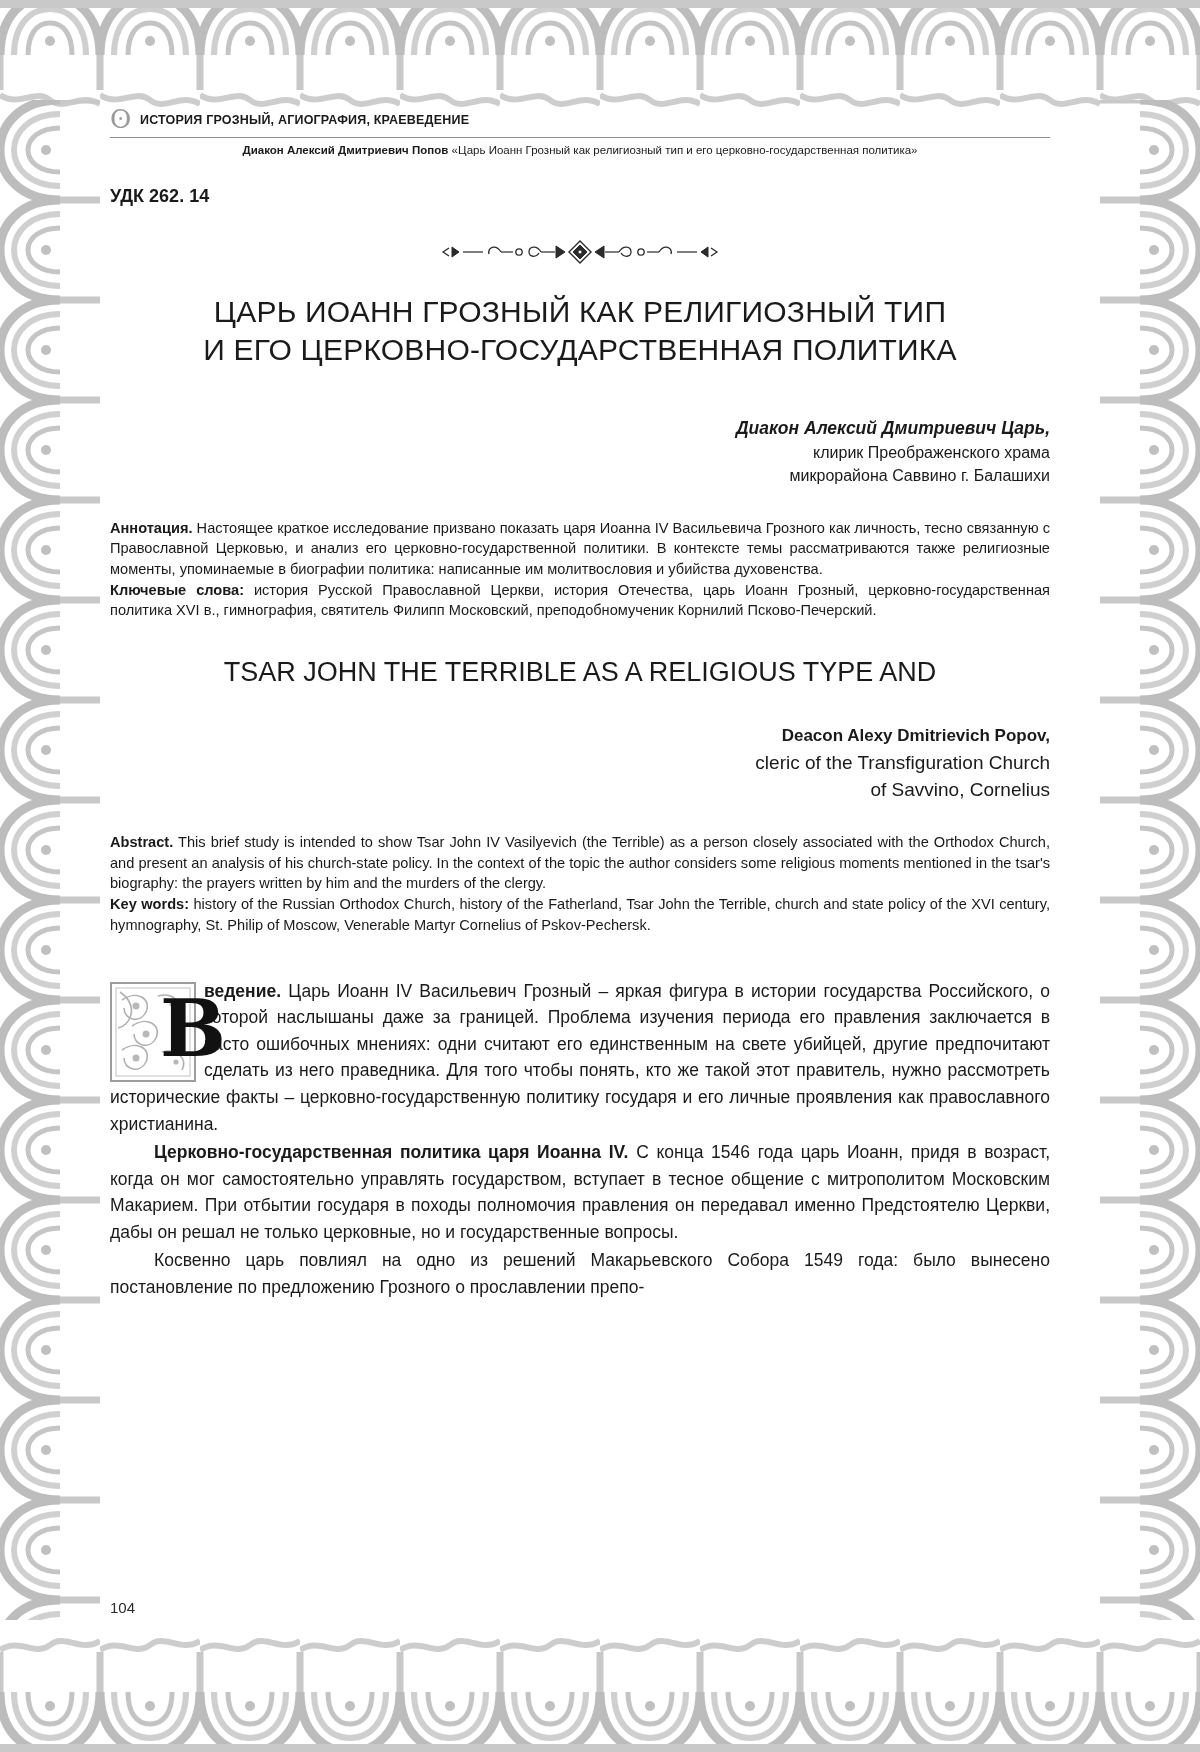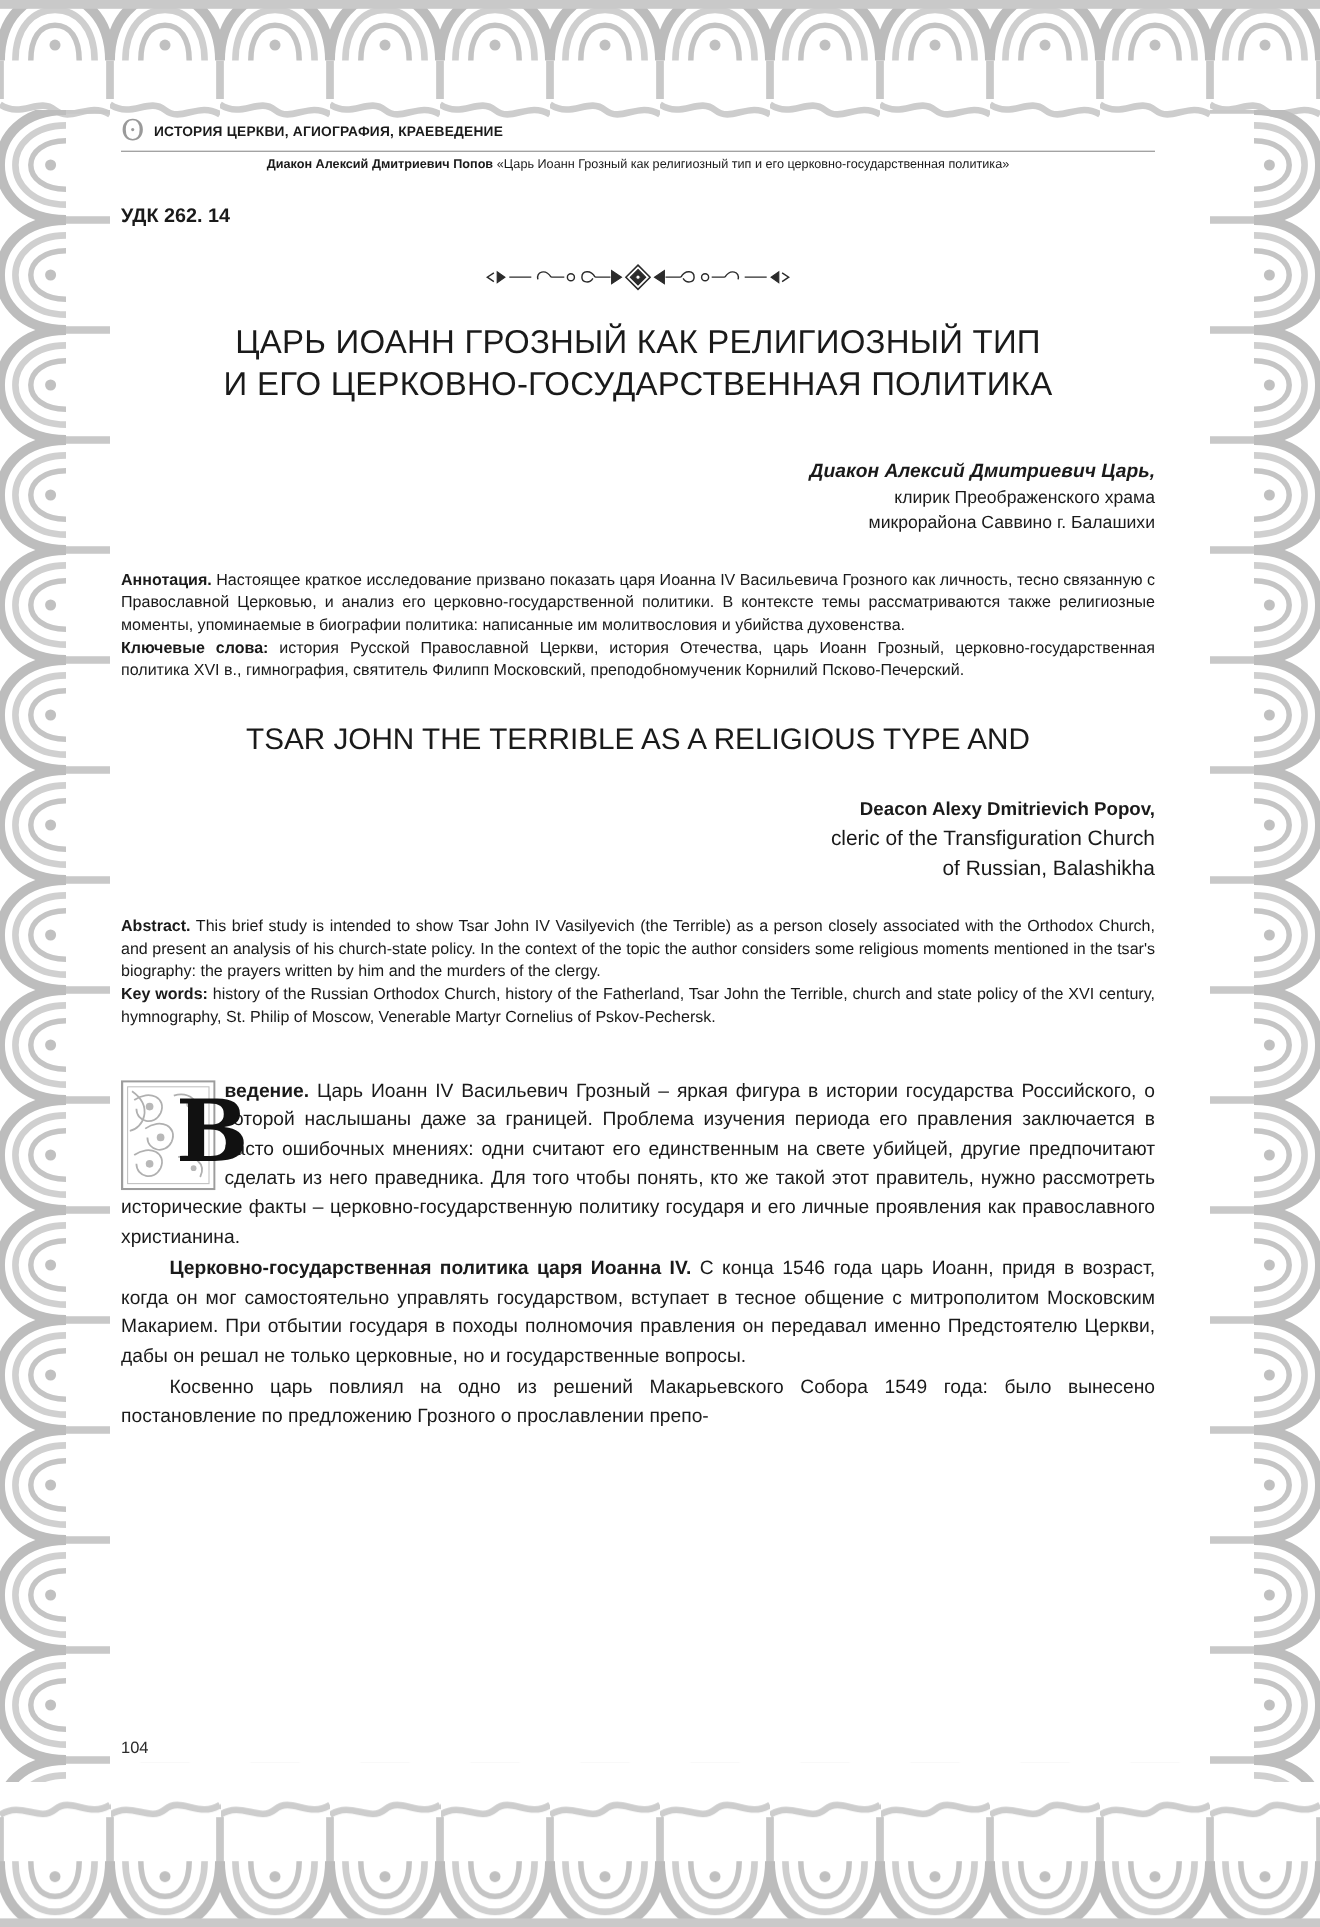--- a/index.html
+++ b/index.html
@@ -180,21 +180,21 @@
     font-family: "DejaVu Serif", serif;
     font-size: 78px;
     line-height: 78px;
     font-weight: bold;
     color: #111;
   }
 
   .folio {
     position: absolute;
     left: 110px;
-    bottom: 154px;
+    bottom: 136px;
     font-size: 15px;
     color: #2b2b2b;
   }
 </style>
 </head>
 <body>
 
 <div class="orn-band orn-top">
   <svg width="1200" height="120" viewBox="0 0 1200 120" xmlns="http://www.w3.org/2000/svg" aria-hidden="true">
     <defs>
@@ -263,21 +263,21 @@
     </defs>
     <rect x="0" y="100" width="120" height="1520" fill="url(#rightPat)"></rect>
   </svg>
 </div>
 
 <div class="page">
   <div class="content">
 
     <div class="runhead">
       <span class="runhead-mark">ʘ</span>
-      <span class="runhead-title">ИСТОРИЯ ЦЕРКВИ, АГИОГРАФИЯ, КРАЕВЕДЕНИЕ</span>
+      <span class="runhead-title">ИСТОРИЯ ГРОЗНЫЙ, АГИОГРАФИЯ, КРАЕВЕДЕНИЕ</span>
     </div>
     <div class="runhead-rule"></div>
     <div class="runhead-sub">
       <b>Диакон Алексий Дмитриевич Попов</b>
       <span>«Царь Иоанн Грозный как религиозный тип и его церковно-государственная политика»</span>
     </div>
 
     <div class="udk">УДК 262. 14</div>
 
     <svg class="divider" viewBox="0 0 330 30" aria-hidden="true">
@@ -328,21 +328,21 @@
       </p>
     </div>
 
     <h2 class="title-en">
       <span>TSAR JOHN THE TERRIBLE AS A RELIGIOUS TYPE AND</span><br>
     </h2>
 
     <div class="authors-en">
       <div class="nm">Deacon Alexy Dmitrievich Popov,</div>
       <div class="aff">cleric of the Transfiguration Church</div>
-      <div class="aff">of Russian, Balashikha</div>
+      <div class="aff">of Savvino, Cornelius</div>
     </div>
 
     <div class="abs-block-en">
       <p style="margin:0;">
         <b>Abstract.</b>
         <span>This brief study is intended to show Tsar John IV Vasilyevich (the Terrible) as a person closely associated with the Orthodox Church, and present an analysis of his church-state policy. In the context of the topic the author considers some religious moments mentioned in the tsar's biography: the prayers written by him and the murders of the clergy.</span>
       </p>
       <p style="margin:0;">
         <b>Key words:</b>
         <span>history of the Russian Orthodox Church, history of the Fatherland, Tsar John the Terrible, church and state policy of the XVI century, hymnography, St. Philip of Moscow, Venerable Martyr Cornelius of Pskov-Pechersk.</span>

